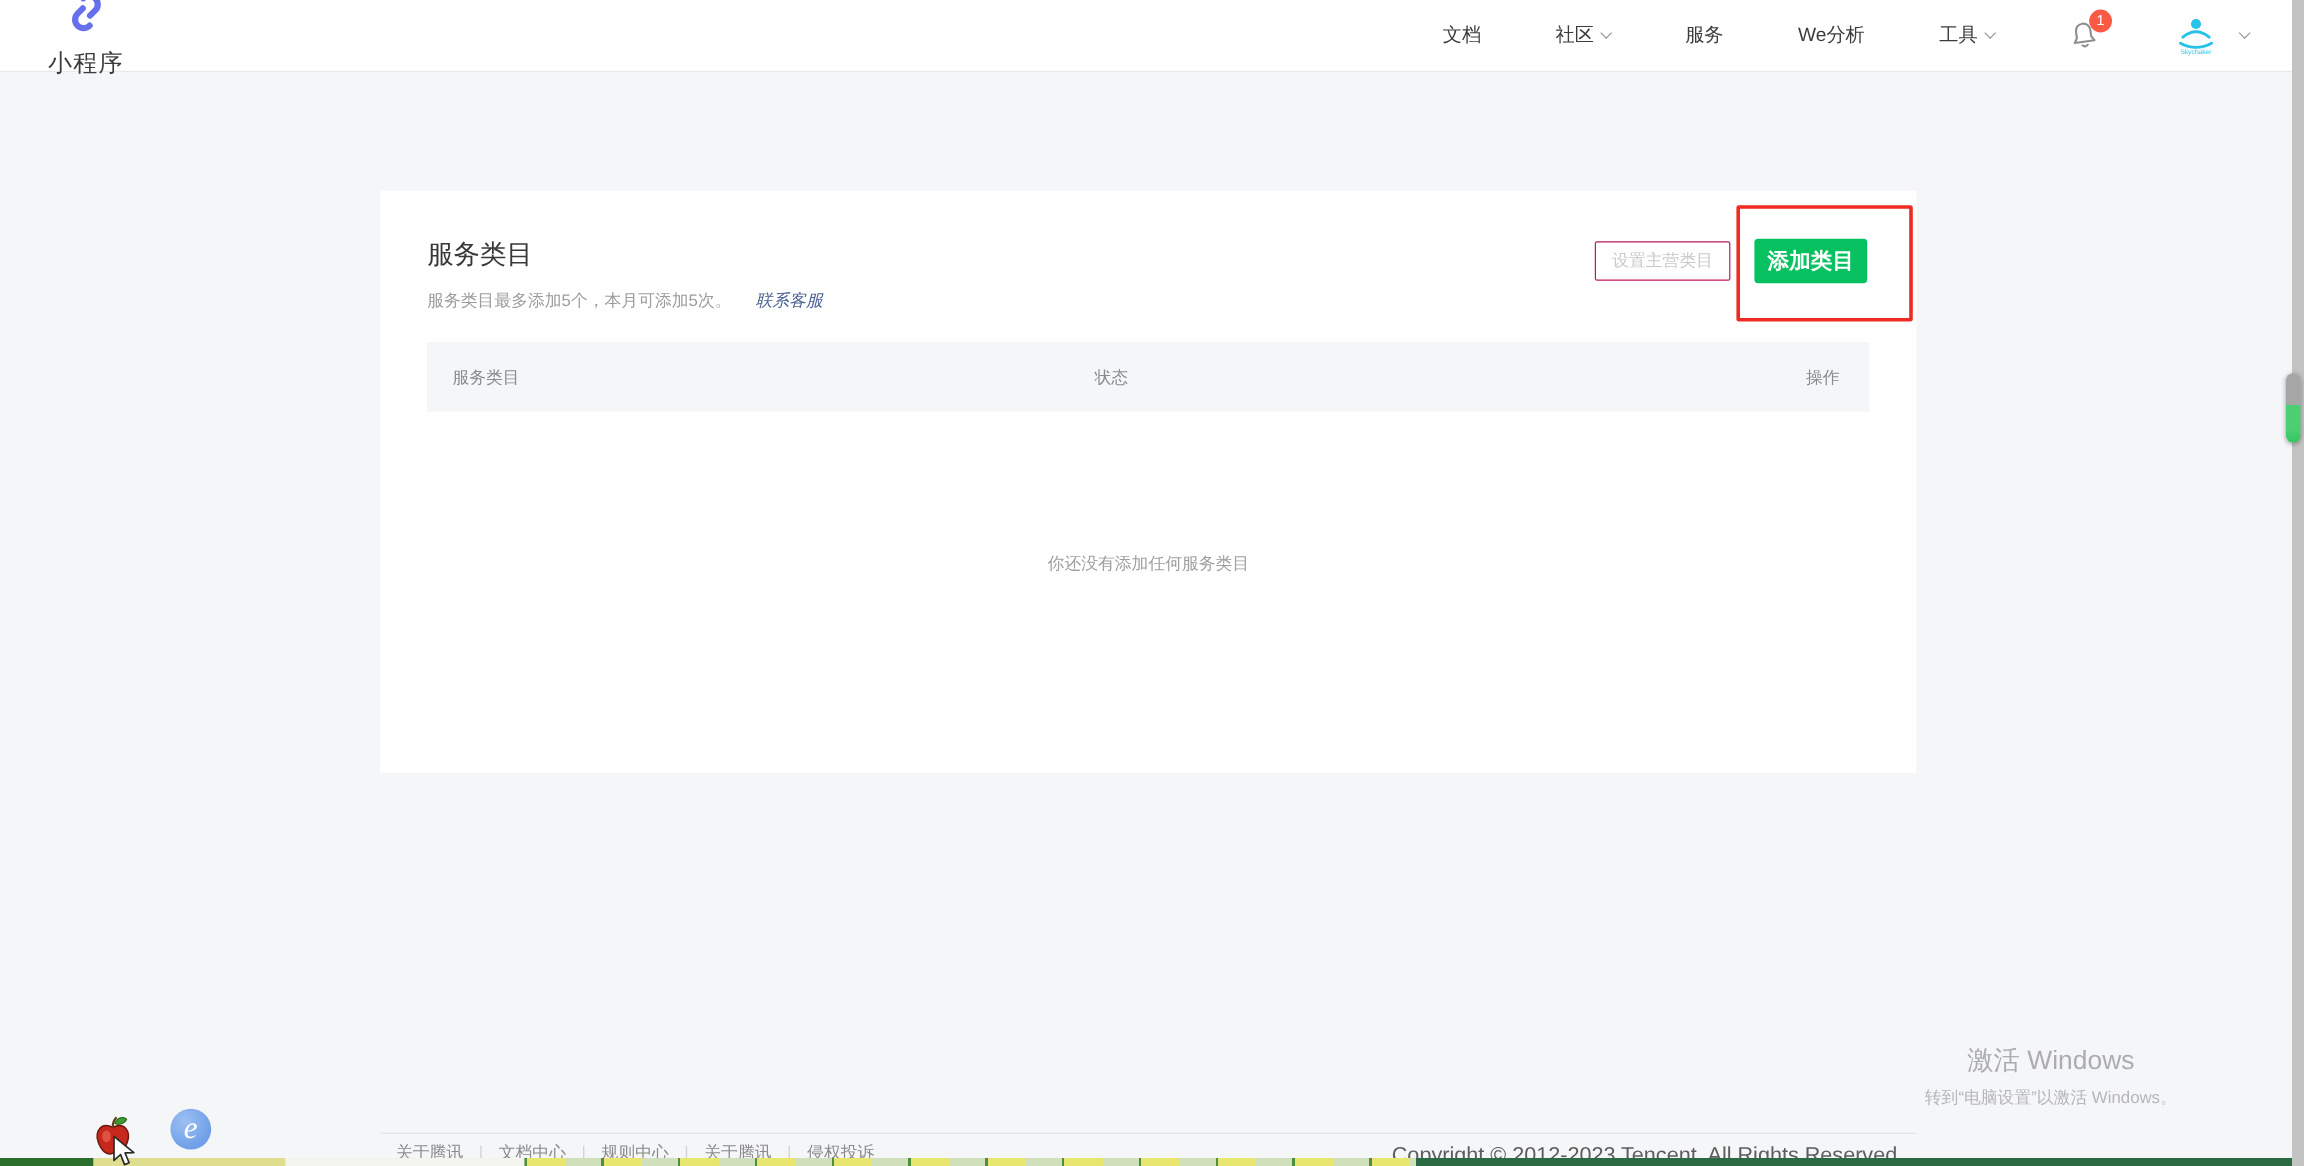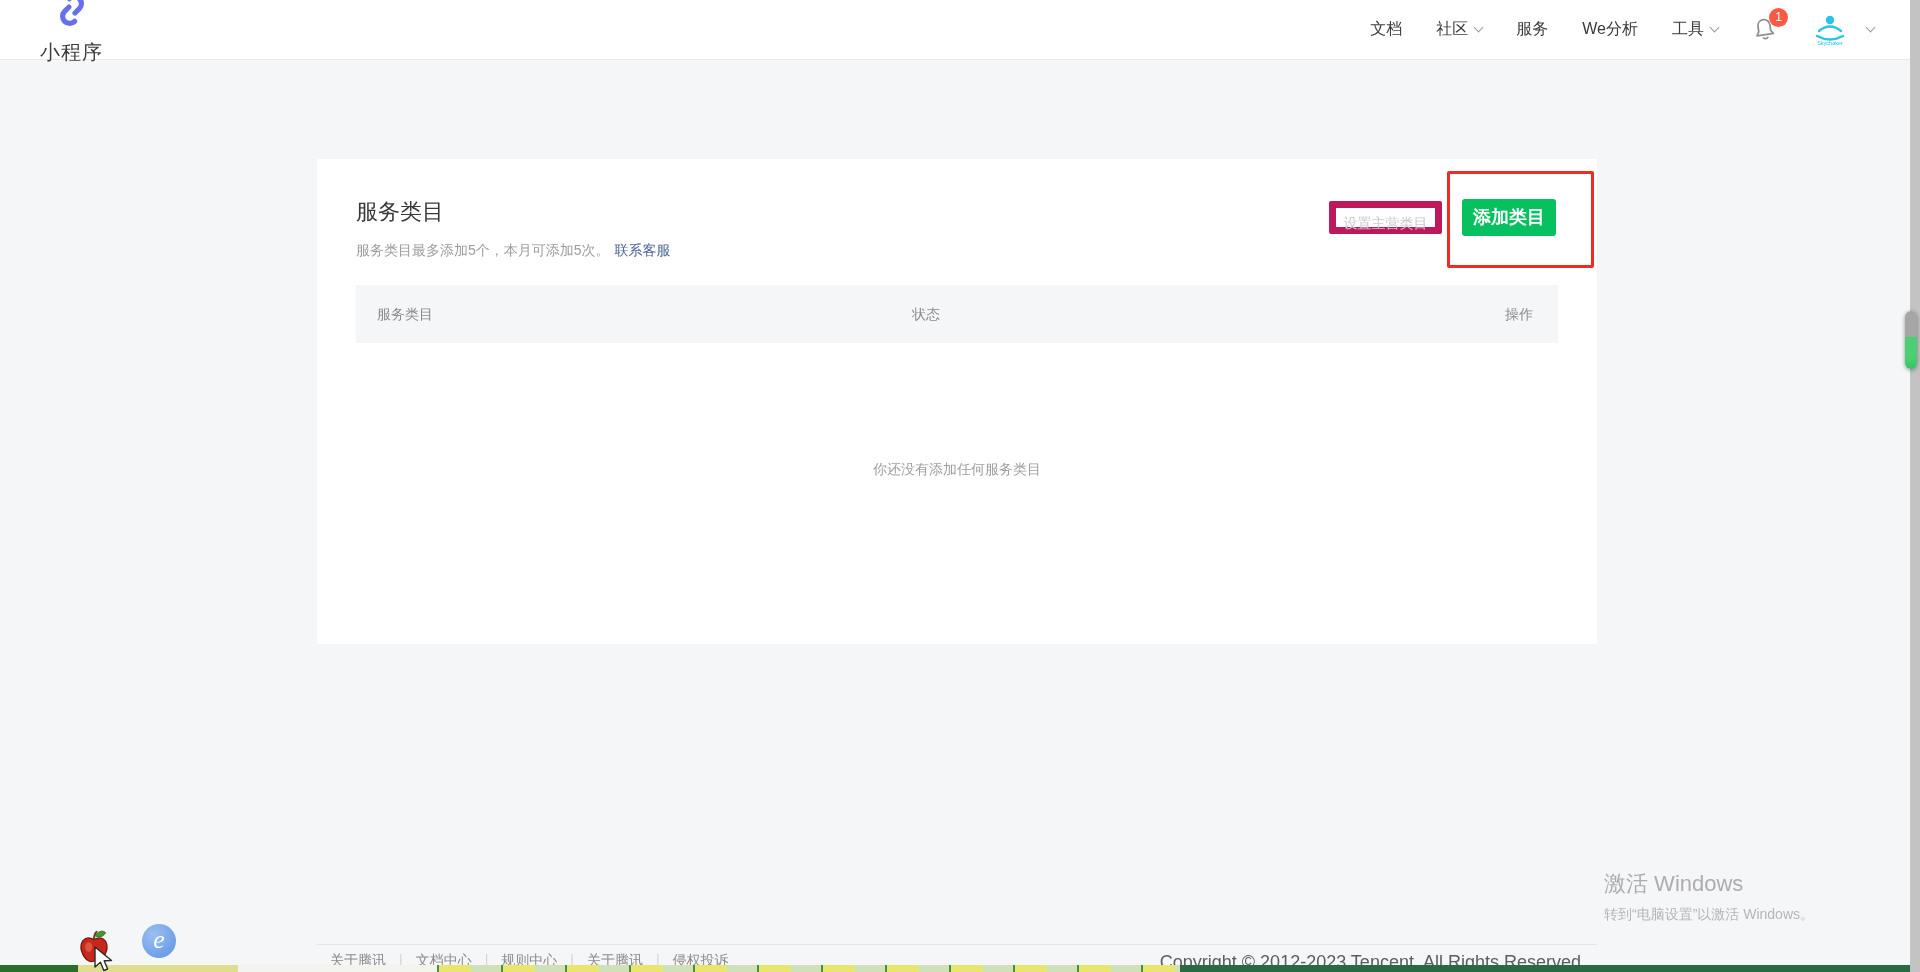--- a/index.html
+++ b/index.html
@@ -6,37 +6,37 @@
   html,body { width:100%; height:100%; }
   body { font-family:"Liberation Sans","DejaVu Sans",sans-serif; background:#e9e9e9; }
   .screen { position:relative; width:1920px; height:972px; background:#f5f6f8; overflow:hidden; cursor:default; }
 
   
   .navbar { position:absolute; top:0; left:0; width:1920px; height:60px; background:#ffffff;
             border-bottom:1px solid #e8e8e8; display:flex; align-items:center;
             justify-content:space-between; padding:0 46px 0 40px; z-index:3; }
   .brand { display:flex; align-items:center; gap:12px;flex-direction:column; }
   .brand-title { font-size:20px; color:#3c3c3c; letter-spacing:1px; }
-  .nav-menu { display:flex; align-items:center; gap:34px; font-size:16px; color:#3b3b3b; }
+  .nav-menu { display:flex; align-items:center; gap:62px; font-size:16px; color:#3b3b3b; }
   .nav-item { display:flex; align-items:center; cursor:pointer; white-space:nowrap; }
   .caret { display:inline-block; width:7px; height:7px; border-right:1.5px solid #9a9a9a;
            border-bottom:1.5px solid #9a9a9a; transform:rotate(45deg); margin-left:7px; margin-top:-4px; }
   .bell-wrap { position:relative; display:flex; align-items:center; cursor:pointer; }
   .badge { position:absolute; top:-8px; right:-11px; min-width:19px; height:19px; border-radius:10px;
            background:#fa5a44; color:#fff; font-size:12px; line-height:19px; text-align:center; }
   .avatar-wrap { display:flex; align-items:center; cursor:pointer; }
   .avatar { width:38px; height:38px; display:block; }
 
   
   .card { position:absolute; left:317px; top:159px; width:1280px; height:485px; background:#ffffff; }
   .card-title { position:absolute; left:39px; top:38px; font-size:22px; color:#383838; }
   .card-sub { position:absolute; left:39px; top:83px; font-size:14px; color:#9c9c9c; }
-  .card-sub .link { color:#4c6396; cursor:pointer; margin-left:5px; }
+  .card-sub .link { color:#4c6396; cursor:pointer; margin-left:20px;font-style:italic; }
   .btn-secondary { position:absolute; left:1012px; top:42px; width:113px; height:33px; background:#fff;
-           border:7px solid #be185d; color:#c9c9c9; font-size:14px; text-align:center; line-height:31px;
+           border:1px solid #be185d; color:#c9c9c9; font-size:14px; text-align:center; line-height:31px;
            border-radius:2px; cursor:default; }
   .btn-primary { position:absolute; left:1145px; top:40px; width:94px; height:37px; background:#07c160;
            color:#ffffff; font-size:18px; font-weight:bold; text-align:center; line-height:37px;
            border-radius:3px; cursor:pointer; }
   .annotation-box { position:absolute; left:1130px; top:12px; width:147px; height:97px;
            border:3px solid #ef2b22; border-radius:2px; pointer-events:none; z-index:6; }
 
   .thead { position:absolute; left:39px; top:126px; width:1202px; height:58px; background:#f4f6f8;
            font-size:14px; color:#8b8b8b; }
   .th-cat { position:absolute; left:21px; top:21px; }
@@ -45,21 +45,21 @@
   .empty-text { position:absolute; left:0; right:0; top:302px; text-align:center; font-size:14px; color:#9e9e9e; }
 
   
   .footer-rule { position:absolute; left:317px; top:944px; width:1280px; height:0; border-top:1px solid #e4e4e4; }
   .footer-links { position:absolute; left:330px; top:952px; display:flex; font-size:14px; color:#8a8a8a; }
   .footer-link { cursor:pointer; white-space:nowrap; }
   .footer-link + .footer-link::before { content:"|"; color:#d4d4d4; margin:0 13px; cursor:default; }
   .footer-copy { position:absolute; top:952px; right:334px; font-size:18px; color:#5d5d5d; }
 
   
-  .watermark { position:absolute; left:1604px; top:869px; z-index:2; pointer-events:none; }
+  .watermark { position:absolute; left:1604px; top:869px; z-index:2; pointer-events:none;text-align:center; }
   .wm-line1 { font-size:22px; color:#adadaf; }
   .wm-line2 { font-size:14px; color:#b6b6b8; margin-top:7px; }
 
   
   .apple-icon { position:absolute; left:76px; top:928px; width:36px; height:38px; cursor:pointer; }
   .cursor-arrow { position:absolute; left:93px; top:946px; width:22px; height:28px; z-index:8; pointer-events:none; }
   .ie-icon { position:absolute; left:142px; top:924px; width:34px; height:34px; border-radius:50%;
              background:radial-gradient(circle at 35% 30%, #9dbff2, #6f9fe8 70%);
              color:#fff; font-family:"Liberation Serif",serif; font-size:26px; font-style:italic;
              text-align:center; line-height:32px; cursor:pointer; }

